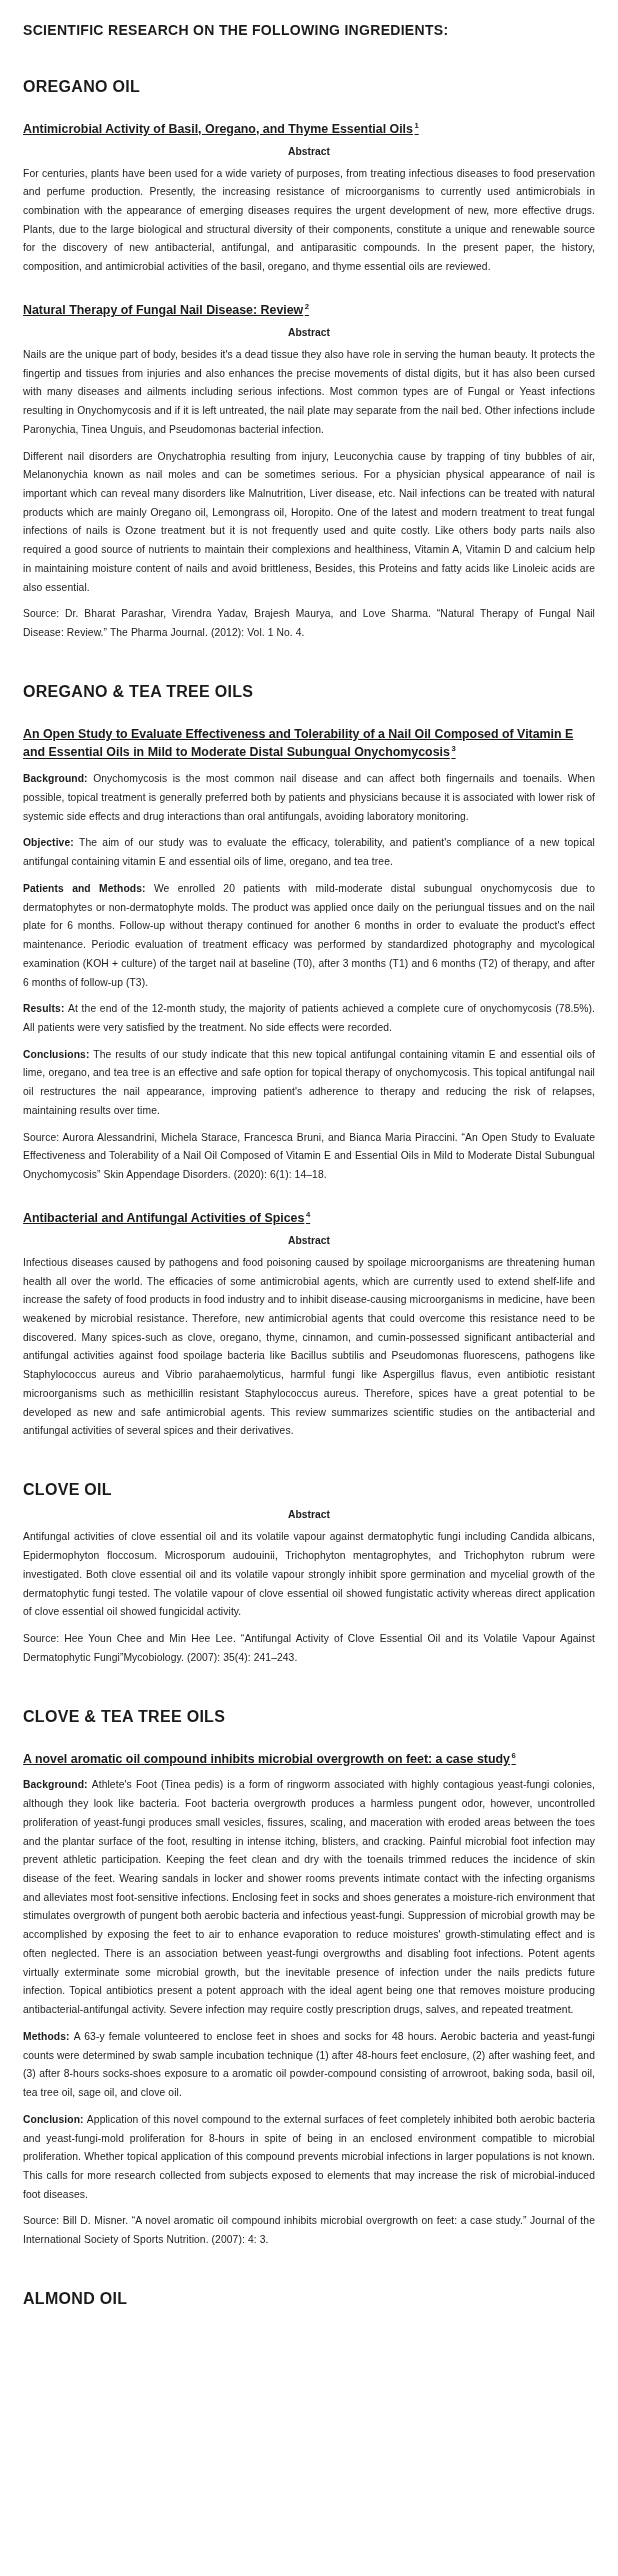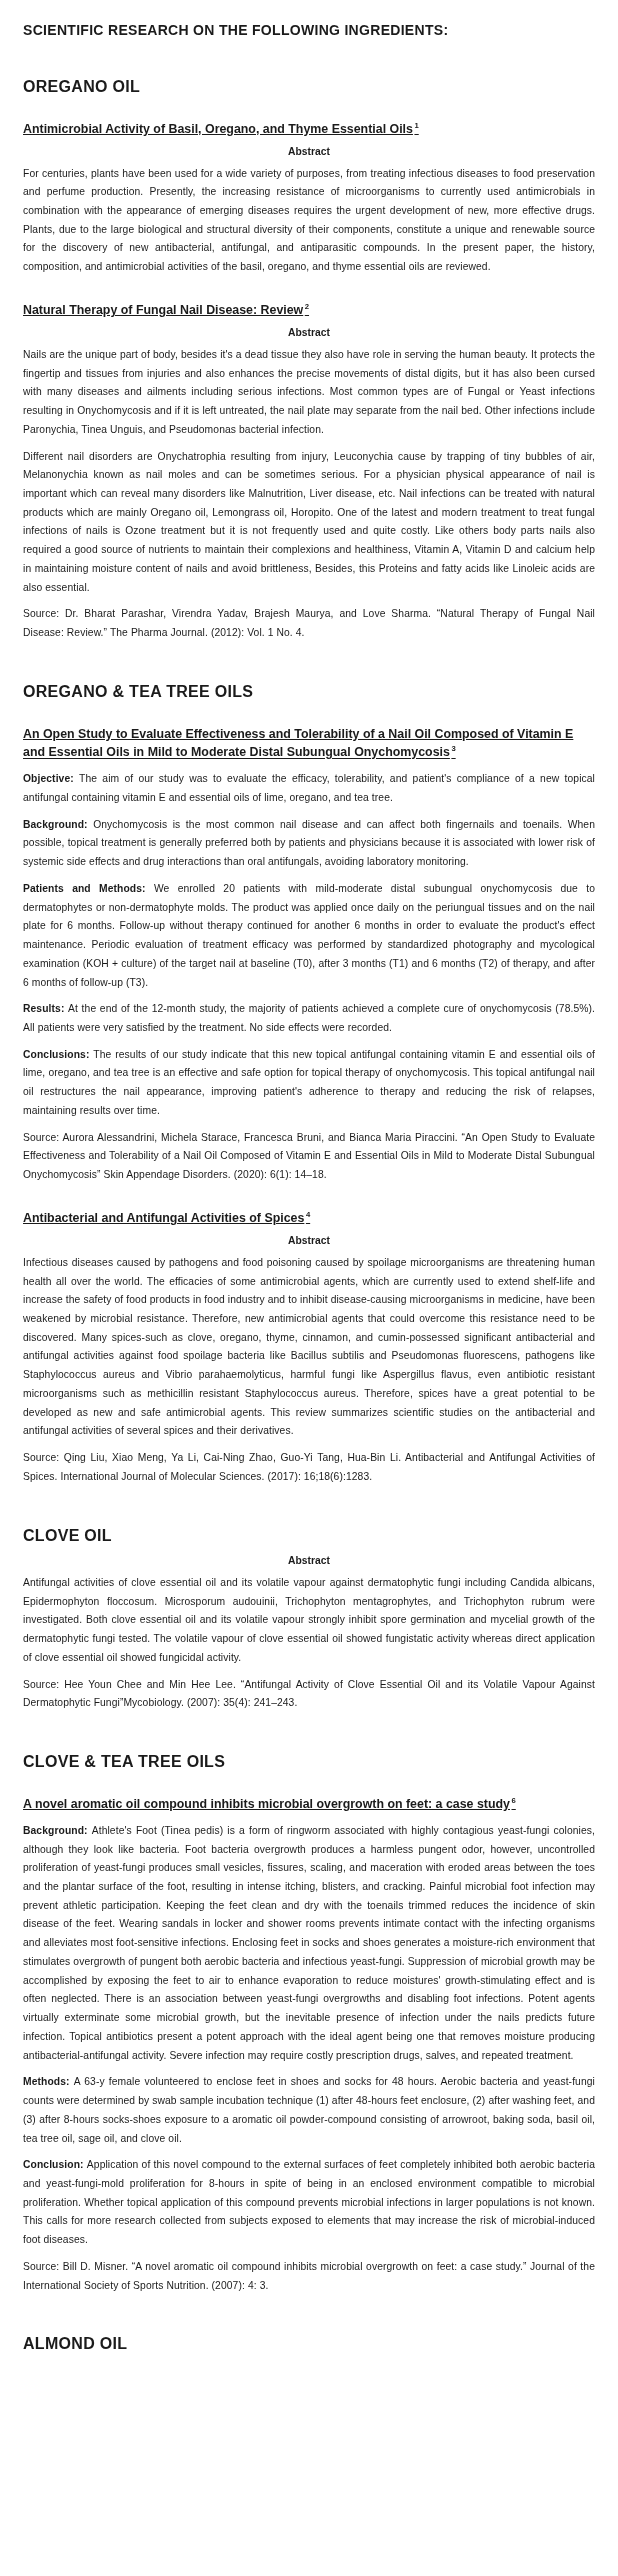--- a/index.html
+++ b/index.html
@@ -65,34 +65,33 @@
     <h4 class="abstract-label">Abstract</h4>
     <p class="body-text"><strong></strong><span>Nails are the unique part of body, besides it's a dead tissue they also have role in serving the human beauty. It protects the fingertip and tissues from injuries and also enhances the precise movements of distal digits, but it has also been cursed with many diseases and ailments including serious infections. Most common types are of Fungal or Yeast infections resulting in Onychomycosis and if it is left untreated, the nail plate may separate from the nail bed. Other infections include Paronychia, Tinea Unguis, and Pseudomonas bacterial infection.</span></p>
     <p class="body-text"><strong></strong><span>Different nail disorders are Onychatrophia resulting from injury, Leuconychia cause by trapping of tiny bubbles of air, Melanonychia known as nail moles and can be sometimes serious. For a physician physical appearance of nail is important which can reveal many disorders like Malnutrition, Liver disease, etc. Nail infections can be treated with natural products which are mainly Oregano oil, Lemongrass oil, Horopito. One of the latest and modern treatment to treat fungal infections of nails is Ozone treatment but it is not frequently used and quite costly. Like others body parts nails also required a good source of nutrients to maintain their complexions and healthiness, Vitamin A, Vitamin D and calcium help in maintaining moisture content of nails and avoid brittleness, Besides, this Proteins and fatty acids like Linoleic acids are also essential.</span></p>
     <p class="source-line">Source: Dr. Bharat Parashar, Virendra Yadav, Brajesh Maurya, and Love Sharma. “Natural Therapy of Fungal Nail Disease: Review.” The Pharma Journal. (2012): Vol. 1 No. 4.</p>
   </article>
 
   <h2 class="section-heading">OREGANO &amp; TEA TREE OILS</h2>
 
   <article>
     <h3 class="study-title"><span>An Open Study to Evaluate Effectiveness and Tolerability of a Nail Oil Composed of Vitamin E and Essential Oils in Mild to Moderate Distal Subungual Onychomycosis</span><sup>3</sup></h3>
+    <p class="body-text"><strong>Background: </strong><span>Onychomycosis is the most common nail disease and can affect both fingernails and toenails. When possible, topical treatment is generally preferred both by patients and physicians because it is associated with lower risk of systemic side effects and drug interactions than oral antifungals, avoiding laboratory monitoring.</span></p>
     <p class="body-text"><strong>Objective: </strong><span>The aim of our study was to evaluate the efficacy, tolerability, and patient's compliance of a new topical antifungal containing vitamin E and essential oils of lime, oregano, and tea tree.</span></p>
-    <p class="body-text"><strong>Background: </strong><span>Onychomycosis is the most common nail disease and can affect both fingernails and toenails. When possible, topical treatment is generally preferred both by patients and physicians because it is associated with lower risk of systemic side effects and drug interactions than oral antifungals, avoiding laboratory monitoring.</span></p>
     <p class="body-text"><strong>Patients and Methods: </strong><span>We enrolled 20 patients with mild-moderate distal subungual onychomycosis due to dermatophytes or non-dermatophyte molds. The product was applied once daily on the periungual tissues and on the nail plate for 6 months. Follow-up without therapy continued for another 6 months in order to evaluate the product's effect maintenance. Periodic evaluation of treatment efficacy was performed by standardized photography and mycological examination (KOH + culture) of the target nail at baseline (T0), after 3 months (T1) and 6 months (T2) of therapy, and after 6 months of follow-up (T3).</span></p>
     <p class="body-text"><strong>Results: </strong><span>At the end of the 12-month study, the majority of patients achieved a complete cure of onychomycosis (78.5%). All patients were very satisfied by the treatment. No side effects were recorded.</span></p>
     <p class="body-text"><strong>Conclusions: </strong><span>The results of our study indicate that this new topical antifungal containing vitamin E and essential oils of lime, oregano, and tea tree is an effective and safe option for topical therapy of onychomycosis. This topical antifungal nail oil restructures the nail appearance, improving patient's adherence to therapy and reducing the risk of relapses, maintaining results over time.</span></p>
     <p class="source-line">Source: Aurora Alessandrini, Michela Starace, Francesca Bruni, and Bianca Maria Piraccini. “An Open Study to Evaluate Effectiveness and Tolerability of a Nail Oil Composed of Vitamin E and Essential Oils in Mild to Moderate Distal Subungual Onychomycosis” Skin Appendage Disorders. (2020): 6(1): 14–18.</p>
   </article>
 
 
   <article>
     <h3 class="study-title"><span>Antibacterial and Antifungal Activities of Spices</span><sup>4</sup></h3>
     <h4 class="abstract-label">Abstract</h4>
     <p class="body-text"><strong></strong><span>Infectious diseases caused by pathogens and food poisoning caused by spoilage microorganisms are threatening human health all over the world. The efficacies of some antimicrobial agents, which are currently used to extend shelf-life and increase the safety of food products in food industry and to inhibit disease-causing microorganisms in medicine, have been weakened by microbial resistance. Therefore, new antimicrobial agents that could overcome this resistance need to be discovered. Many spices-such as clove, oregano, thyme, cinnamon, and cumin-possessed significant antibacterial and antifungal activities against food spoilage bacteria like Bacillus subtilis and Pseudomonas fluorescens, pathogens like Staphylococcus aureus and Vibrio parahaemolyticus, harmful fungi like Aspergillus flavus, even antibiotic resistant microorganisms such as methicillin resistant Staphylococcus aureus. Therefore, spices have a great potential to be developed as new and safe antimicrobial agents. This review summarizes scientific studies on the antibacterial and antifungal activities of several spices and their derivatives.</span></p>
-    <p class="source-line">Source: Qing Liu, Xiao Meng, Ya Li, Cai-Ning Zhao, Guo-Yi Tang, Hua-Bin Li. Antibacterial and Antifungal Activities of Spices. International Journal of Molecular Sciences. (2017): 16;18(6):1283.</p>
   </article>
 
   <h2 class="section-heading">CLOVE OIL</h2>
 
   <article>
     <h4 class="abstract-label">Abstract</h4>
     <p class="body-text"><strong></strong><span>Antifungal activities of clove essential oil and its volatile vapour against dermatophytic fungi including Candida albicans, Epidermophyton floccosum. Microsporum audouinii, Trichophyton mentagrophytes, and Trichophyton rubrum were investigated. Both clove essential oil and its volatile vapour strongly inhibit spore germination and mycelial growth of the dermatophytic fungi tested. The volatile vapour of clove essential oil showed fungistatic activity whereas direct application of clove essential oil showed fungicidal activity.</span></p>
     <p class="source-line">Source: Hee Youn Chee and Min Hee Lee. “Antifungal Activity of Clove Essential Oil and its Volatile Vapour Against Dermatophytic Fungi”Mycobiology. (2007): 35(4): 241–243.</p>
   </article>
 

